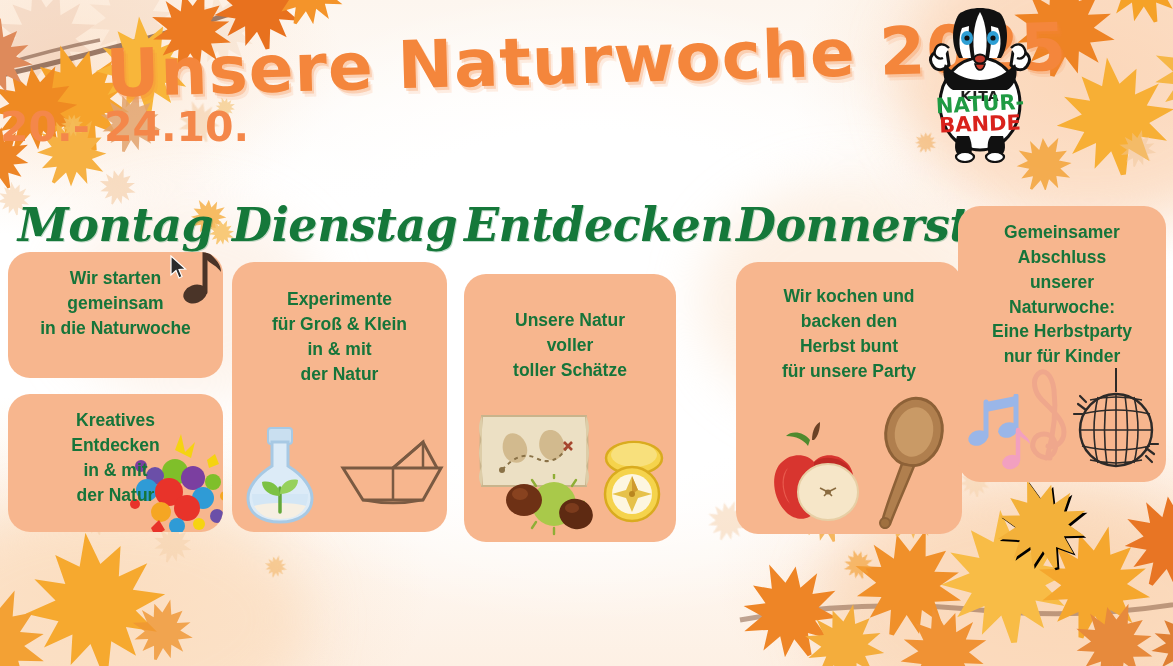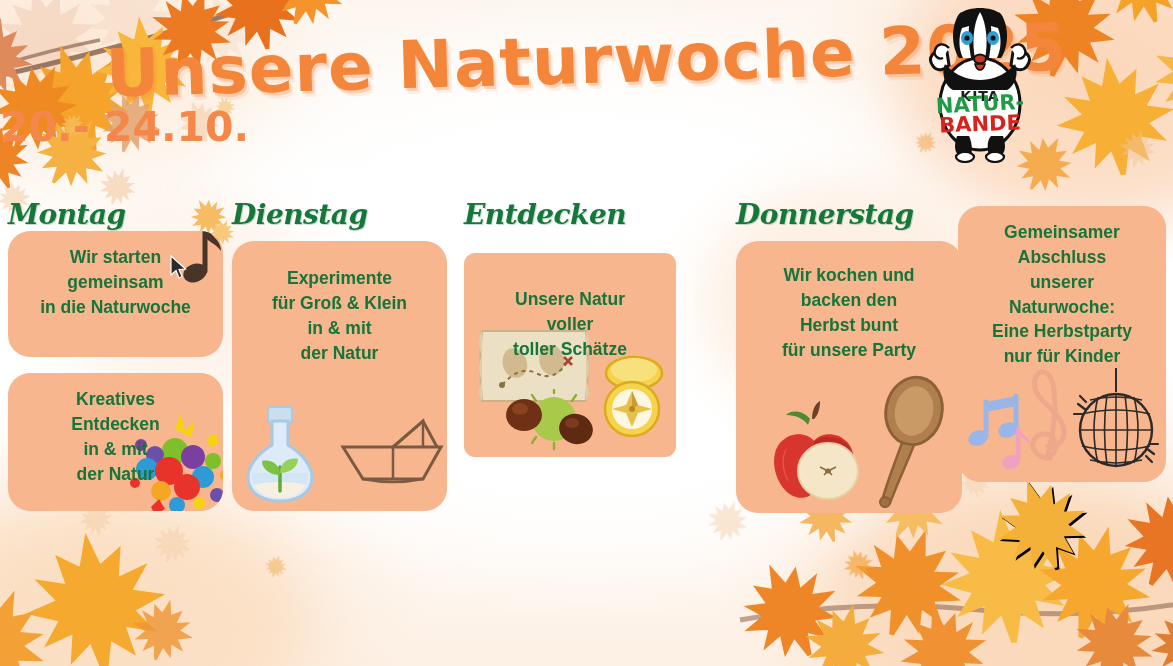--- a/index.html
+++ b/index.html
@@ -56,24 +56,25 @@
     font-family:"DejaVu Sans", sans-serif;font-weight:bold;
   }
   #logo .kita{top:80px;font-size:14px;color:#1c1c1c;letter-spacing:1px;}
   #logo .natur{top:84px;font-size:21px;color:#1f9b43;letter-spacing:0px;transform:rotate(-3deg);}
   #logo .bande{top:104px;font-size:21px;color:#d9221c;letter-spacing:0px;transform:rotate(-2deg);}
 
   
   #grid{position:absolute;left:0;top:198px;width:1173px;height:370px;}
   .col{position:absolute;top:0;}
   .dayname{
+    text-align:center;
     font-family:"DejaVu Serif", serif;
     font-style:italic;
     font-weight:bold;
-    font-size:28px;
+    font-size:46px;
     color:#15783A;
     letter-spacing:-0.5px;
     white-space:nowrap;
     text-shadow:1px 1px 0 rgba(21,120,58,.25);
   }
   .card{
     position:relative;
     background:#F7B68E;
     border-radius:22px;
     box-sizing:border-box;
@@ -309,21 +310,21 @@
           <path d="M56 34 L56 66" stroke="#7a5a42" stroke-width="2.5"></path>
           <path d="M56 34 L86 8 L100 34" fill="none" stroke="#7a5a42" stroke-width="3"></path>
           <path d="M56 34 L86 8 L86 34" fill="none" stroke="#7a5a42" stroke-width="2.5"></path>
           <path d="M26 66 Q56 72 86 66" fill="none" stroke="#7a5a42" stroke-width="2.5"></path>
         </svg>
       </div>
     </div>
 
     <div class="col" style="left:464px;width:212px;">
       <div class="dayname">Entdecken</div>
-      <div class="card" style="margin-top:22px;height:204px;border-radius:11px;">
+      <div class="card" style="margin-top:22px;height:268px;">
         <div class="txt" style="padding-top:34px;">Unsere Natur
 voller
 toller Schätze</div>
         <svg class="art" width="124" height="92" style="left:8px;bottom:44px;" viewBox="0 0 124 92">
           <path d="M10 10 C8 30 8 58 10 80 L114 80 C116 58 116 30 114 10 Z" fill="#ece0c4" stroke="#c8b48c" stroke-width="2"></path>
           <path d="M10 10 C6 18 6 26 10 34 C6 42 6 52 10 60 C6 68 6 74 10 80" fill="#ddcda8"></path>
           <path d="M114 10 C118 18 118 26 114 34 C118 42 118 52 114 60 C118 68 118 74 114 80" fill="#ddcda8"></path>
           <path d="M34 30 C28 38 30 52 40 56 C52 60 58 48 54 38 C50 28 40 24 34 30 Z" fill="#c9ae7c" opacity=".75"></path>
           <path d="M72 26 C64 34 66 50 78 54 C90 56 96 42 90 32 C86 24 78 22 72 26 Z" fill="#c9ae7c" opacity=".75"></path>
           <path d="M30 64 Q48 44 64 52 Q82 62 96 40" fill="none" stroke="#8a7247" stroke-width="2" stroke-dasharray="4 4"></path>

